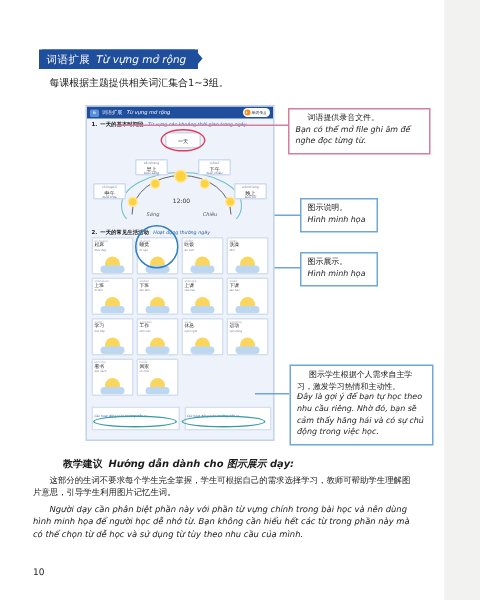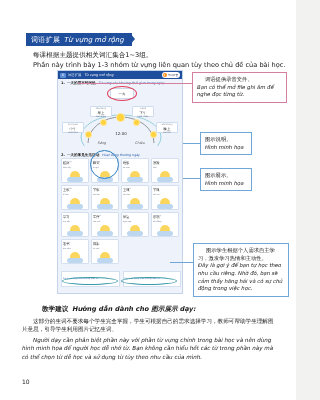--- a/index.html
+++ b/index.html
@@ -327,21 +327,20 @@
 
 <div class="page">
 
   <div class="section-banner">
     <span class="banner-cn">词语扩展</span>
     <span class="banner-vi">Từ vựng mở rộng</span>
   </div>
 
   <div class="intro">
     <div class="cn">每课根据主题提供相关词汇集合1~3组。</div>
-    <div class="vi">Phần này trình bày 1-3 nhóm từ vựng liên quan tùy theo chủ đề của bài học.</div>
   </div>
 
   <div class="mock">
 
     <div class="mock-topbar">
       <span class="chip">6</span>
       <span class="t-cn">词语扩展</span>
       <span class="t-vi">Từ vựng mở rộng</span>
       <span class="audio-pill">
         <span class="dot"></span>

